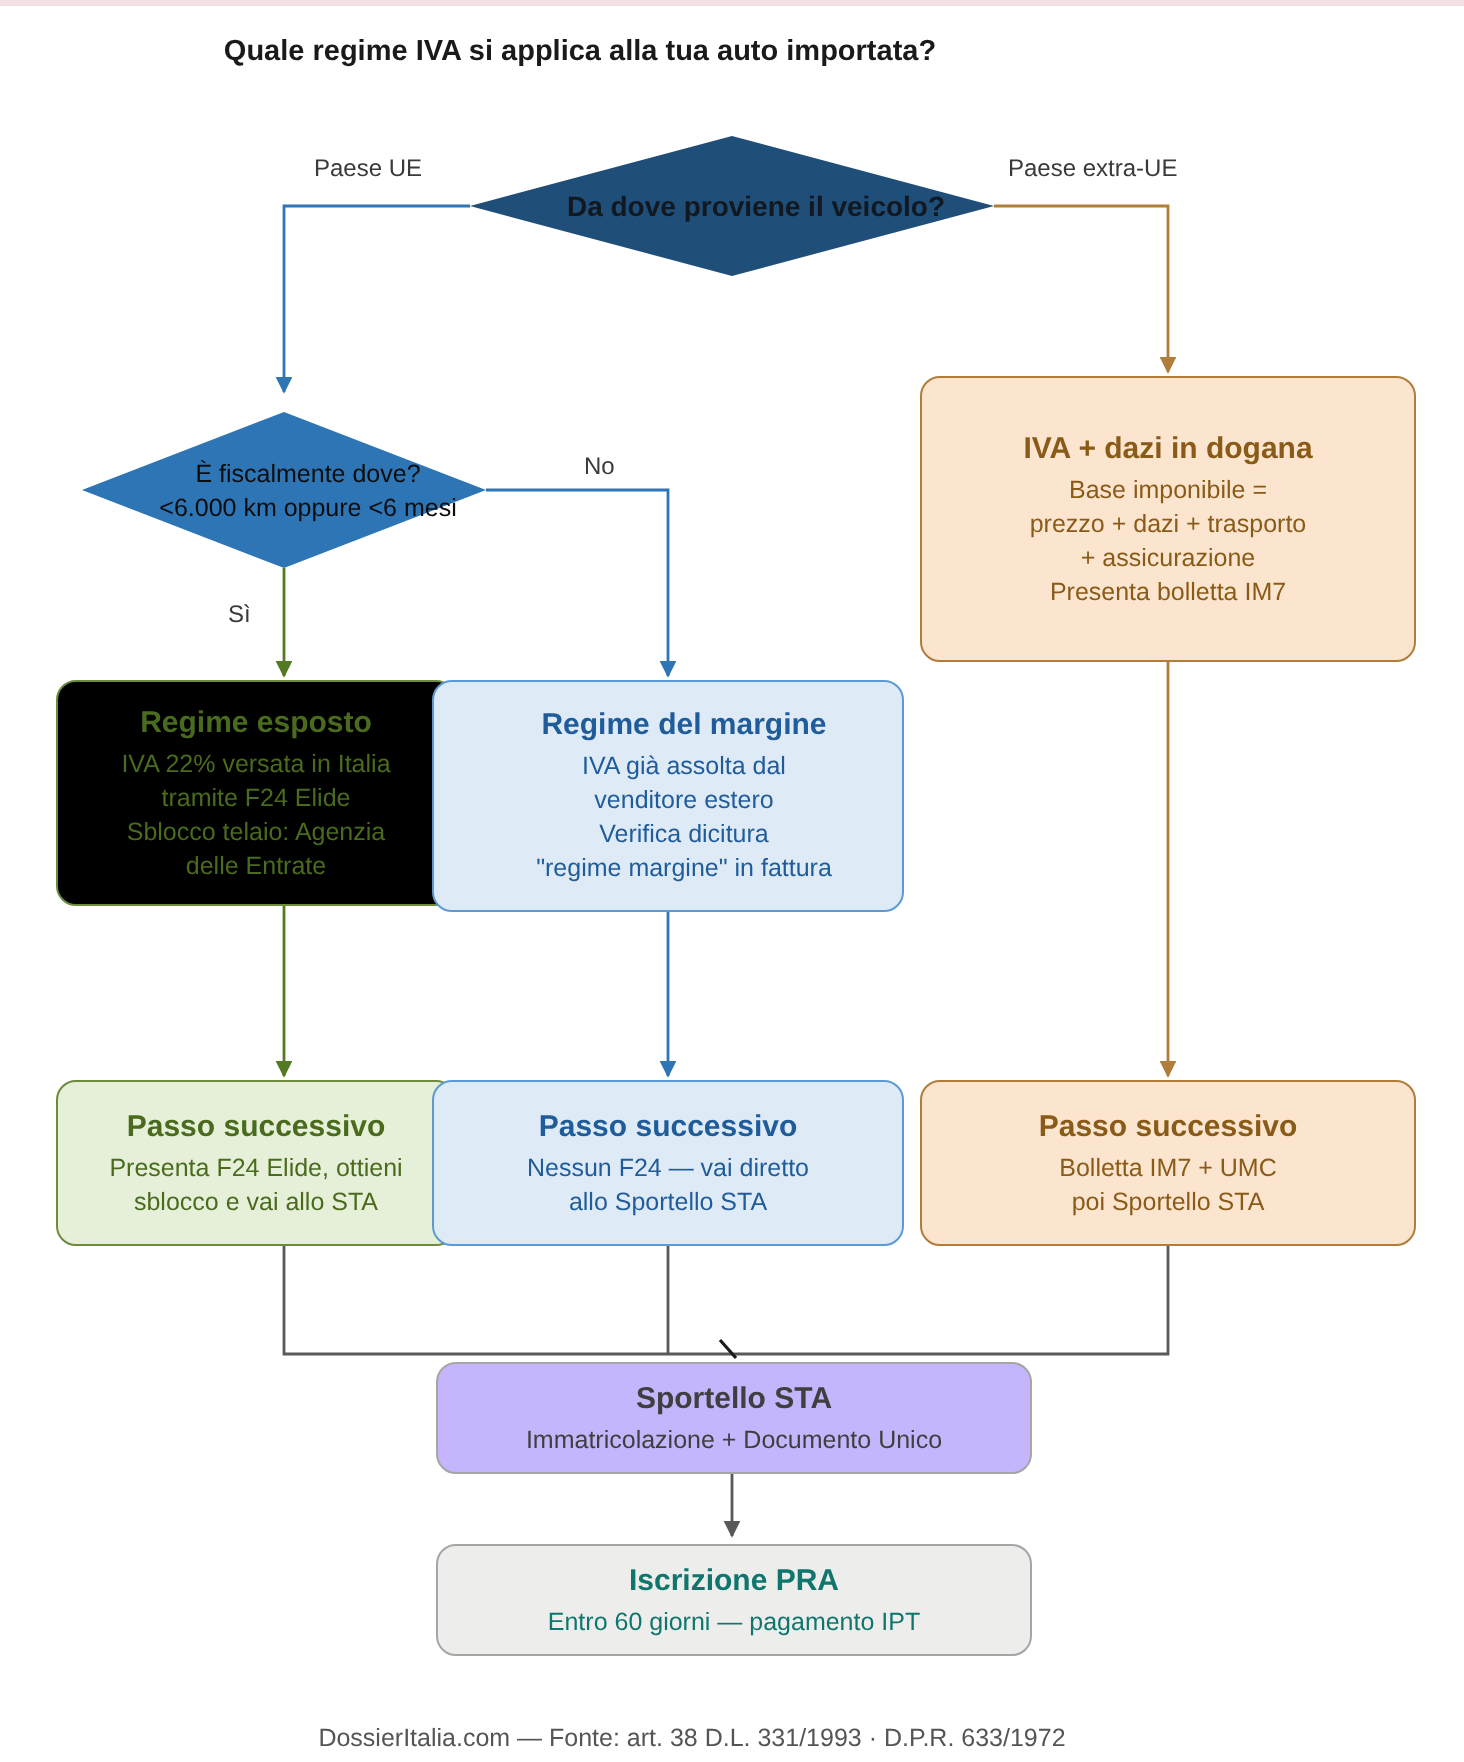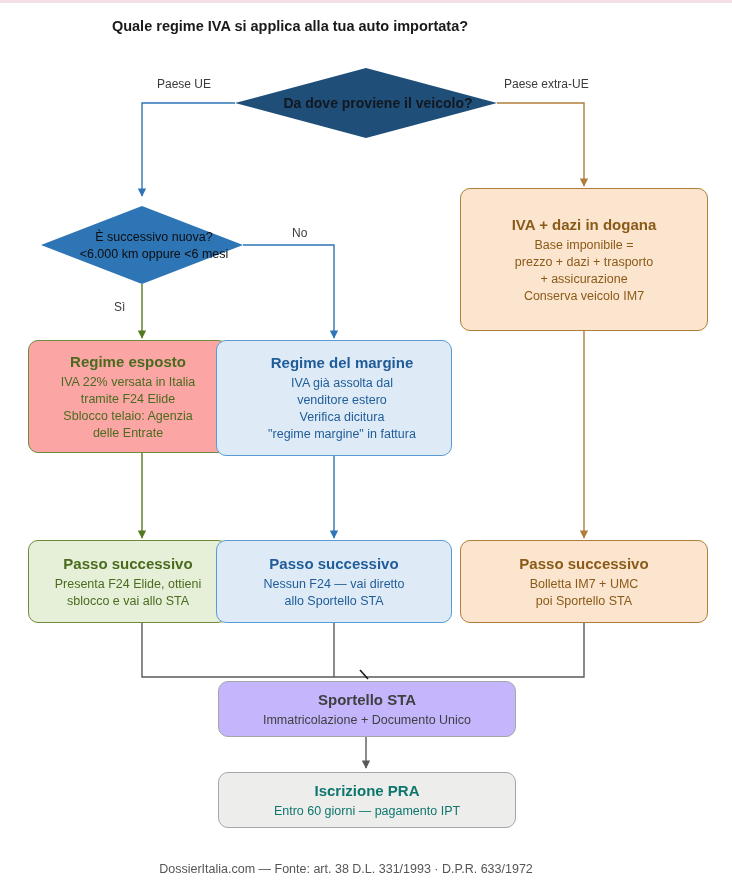--- a/index.html
+++ b/index.html
@@ -141,40 +141,40 @@
   <path d="M360,670 L368,679" fill="none" stroke="#1a1a1a" stroke-width="1.6"></path>
 
   <path d="M366,737 L366,768" fill="none" stroke="#595959" stroke-width="1.4" marker-end="url(#ah-gray)"></path>
 </svg>
 
 <div class="diamond-label big" style="left:236px; top:84px; width:260px; height:38px;">
   <div class="d-line">Da dove proviene il veicolo?</div>
 </div>
 
 <div class="diamond-label" style="left:22px; top:228px; width:240px; height:36px;">
-  <div class="d-line">È successivo nuova?</div>
+  <div class="d-line">È fiscalmente dove?</div>
   <div class="d-line">&lt;6.000 km oppure &lt;6 mesi</div>
 </div>
 
 <div class="edge-label" style="left:157px; top:77px;">Paese UE</div>
 <div class="edge-label" style="left:504px; top:77px;">Paese extra-UE</div>
 <div class="edge-label" style="left:114px; top:300px;">Sì</div>
 <div class="edge-label" style="left:292px; top:226px;">No</div>
 
 <div class="node" style="left:460px; top:188px; width:248px; height:143px;
             background:#FBE5CE; border-color:#B07D3A; color:#8A5A18;">
   <div class="n-title">IVA + dazi in dogana</div>
   <div class="n-line">Base imponibile =</div>
   <div class="n-line">prezzo + dazi + trasporto</div>
   <div class="n-line">+ assicurazione</div>
-  <div class="n-line">Conserva veicolo IM7</div>
+  <div class="n-line">Presenta bolletta IM7</div>
 </div>
 
 <div class="node" style="left:28px; top:340px; width:200px; height:113px;
-            background:#fca5a5; border-color:#6E8B3D; color:#4A6B1E;">
+            background:#000000; border-color:#6E8B3D; color:#4A6B1E;">
   <div class="n-title">Regime esposto</div>
   <div class="n-line">IVA 22% versata in Italia</div>
   <div class="n-line">tramite F24 Elide</div>
   <div class="n-line">Sblocco telaio: Agenzia</div>
   <div class="n-line">delle Entrate</div>
 </div>
 
 <div class="node" style="left:216px; top:340px; width:236px; height:116px;
             background:#DEEAF6; border-color:#5B9BD5; color:#1F5C99;padding-left:16px;">
   <div class="n-title">Regime del margine</div>

